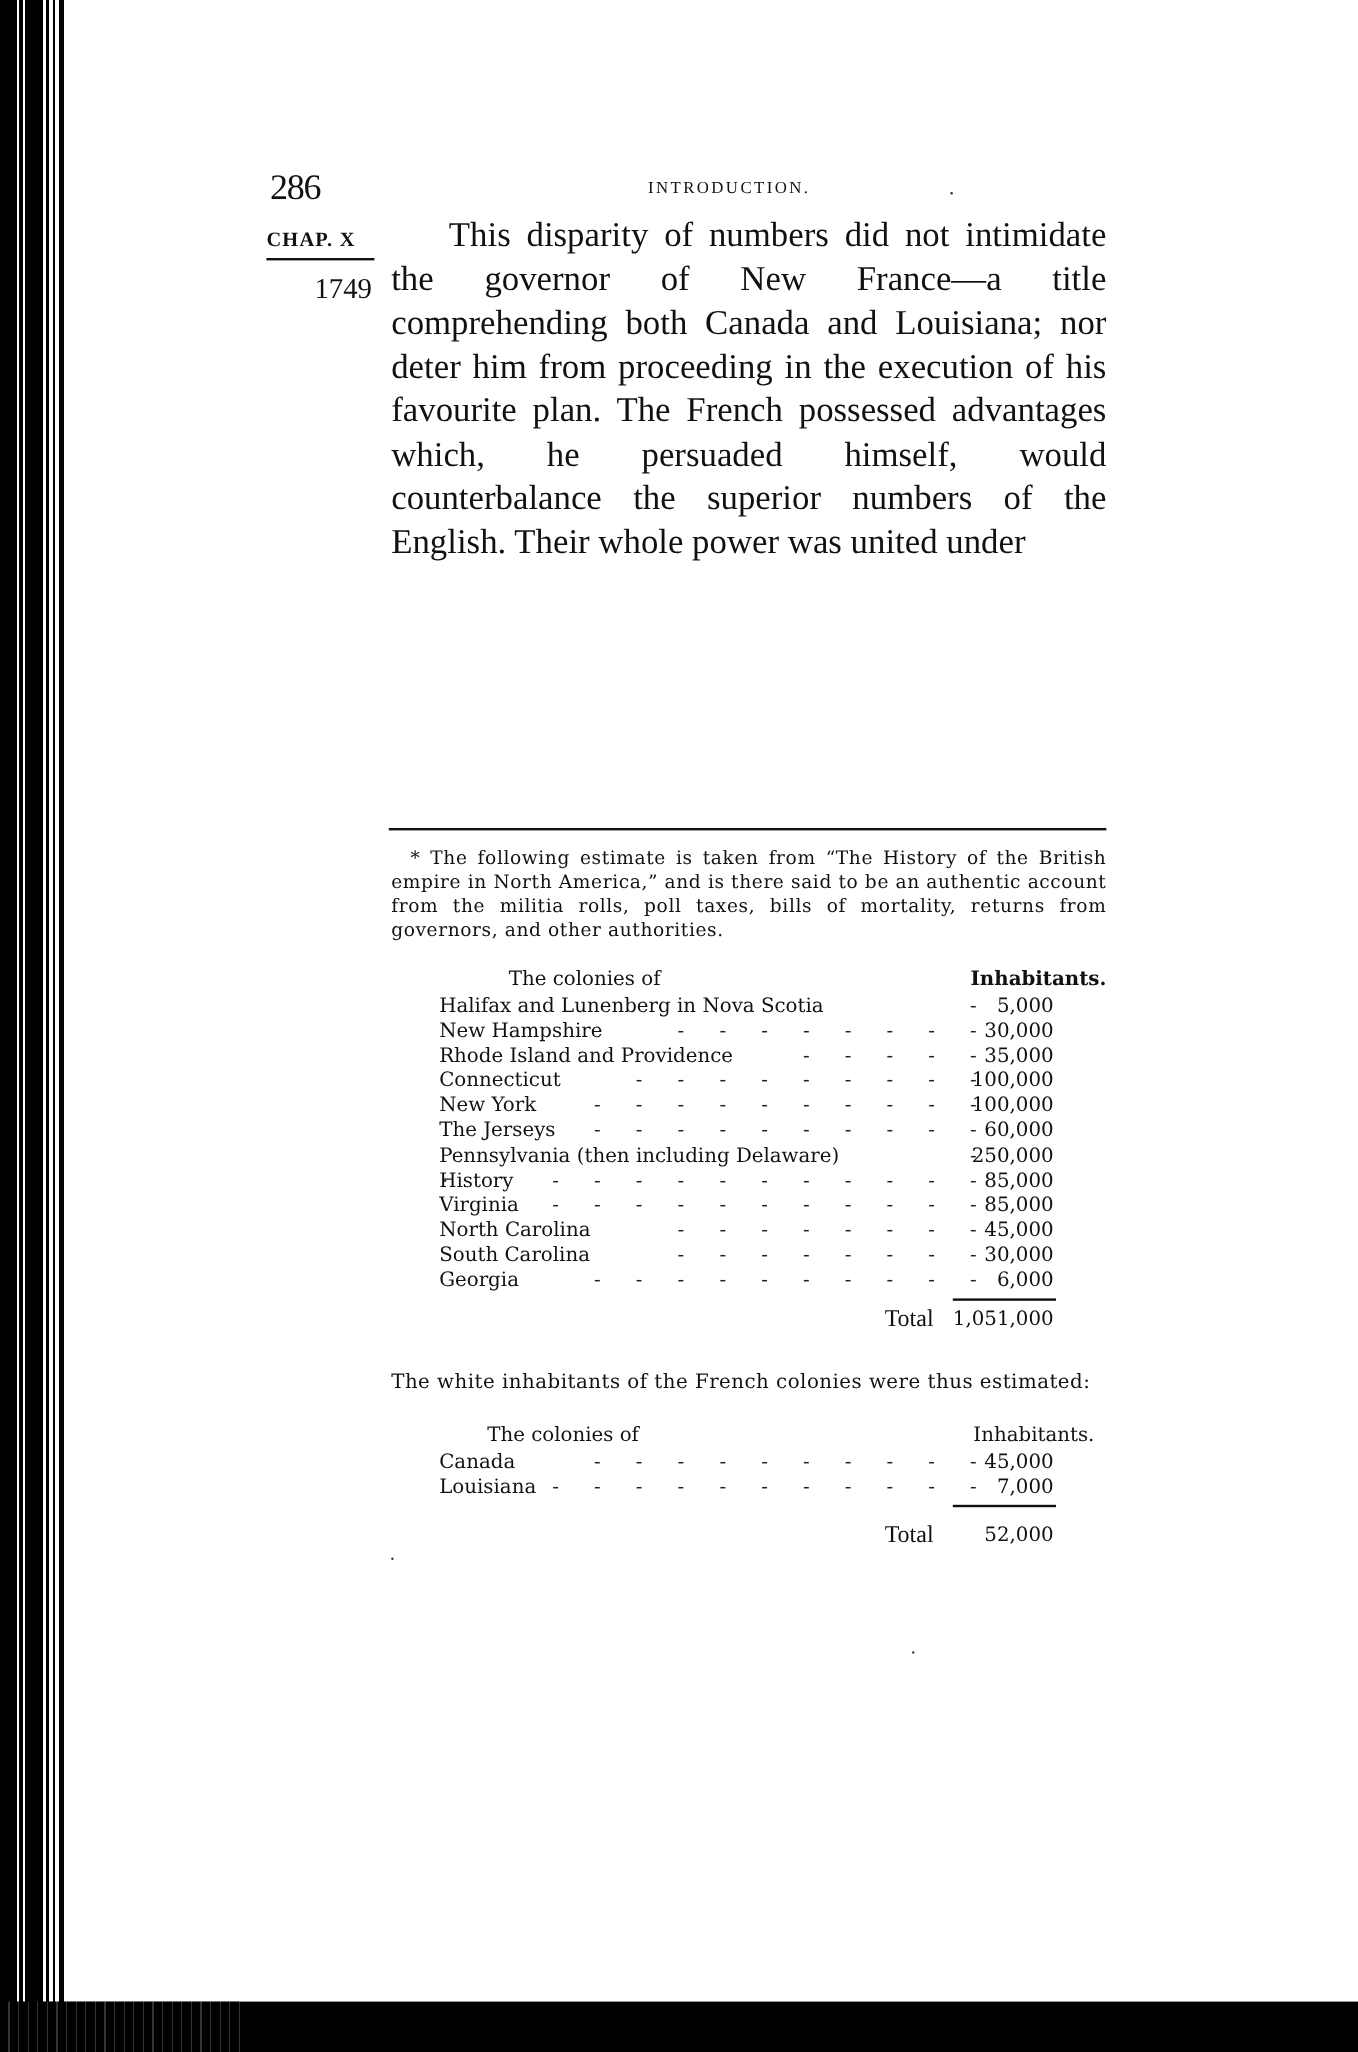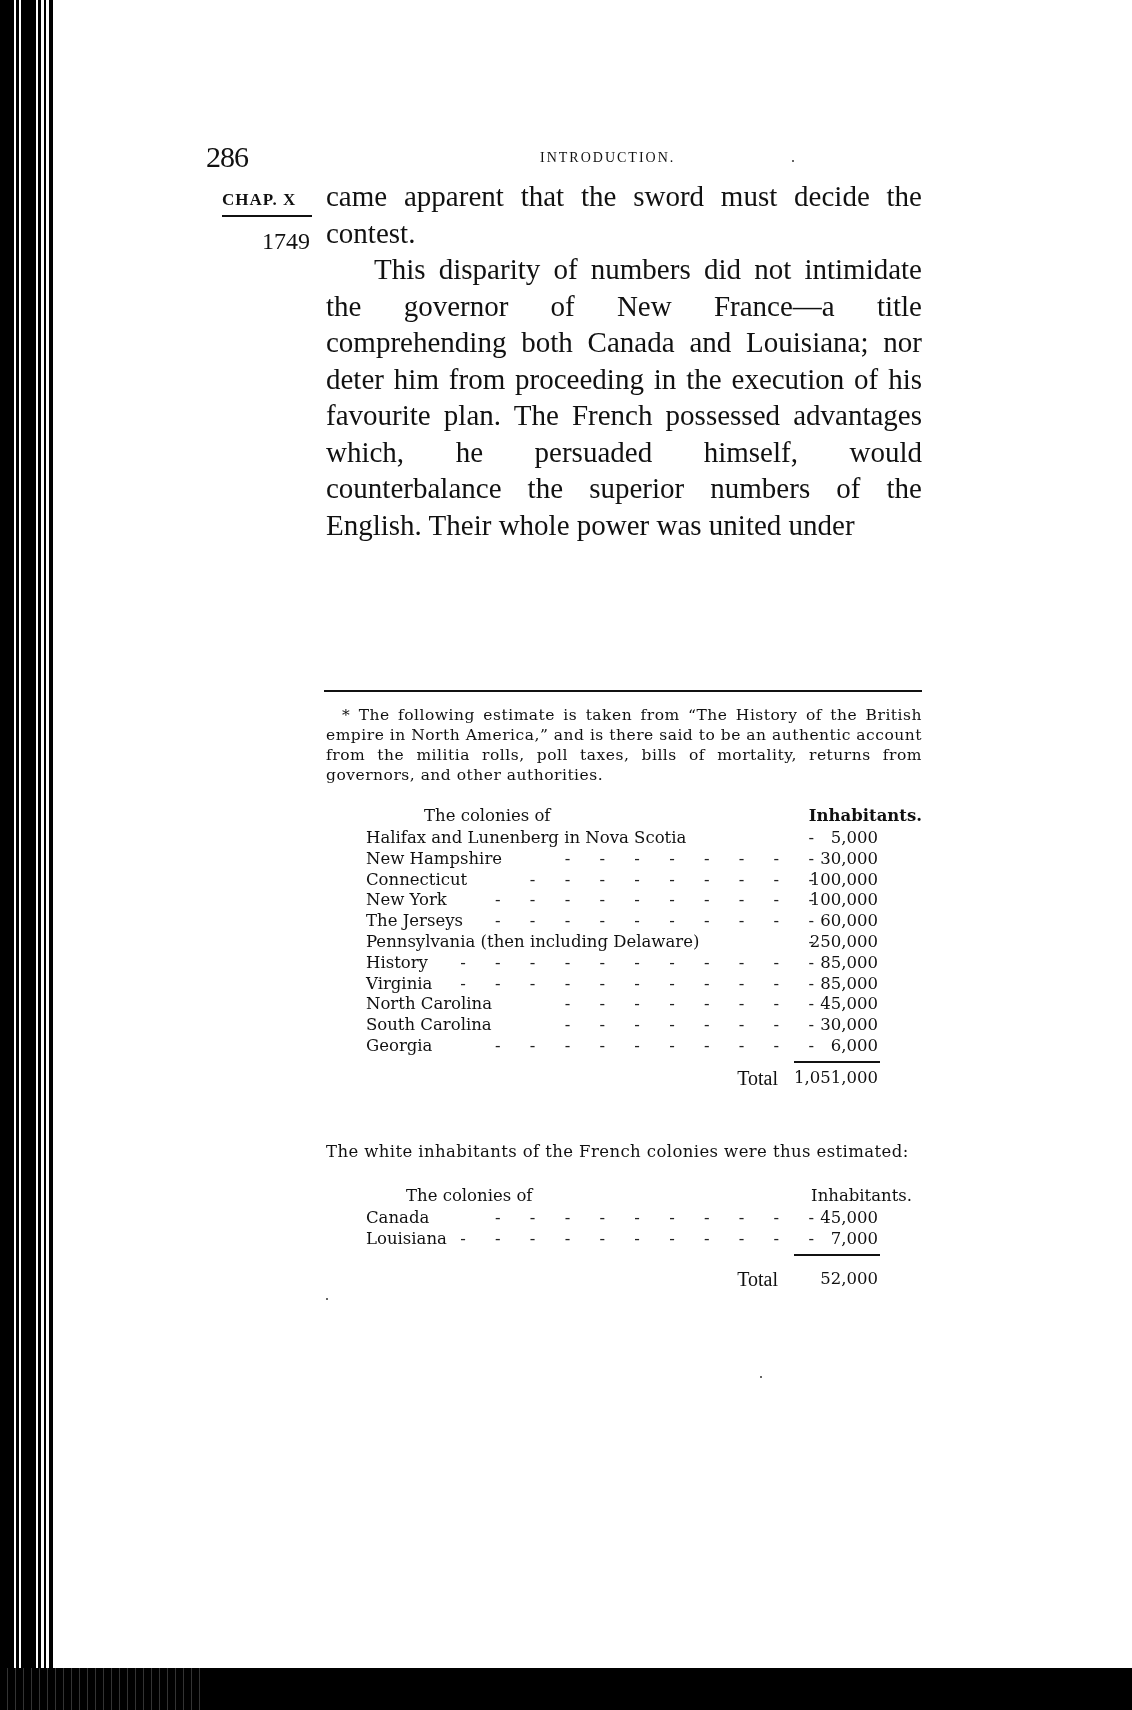--- a/index.html
+++ b/index.html
@@ -20,21 +20,21 @@
     }
     .bottom-bar {
       position: absolute; left: 0; top: 1668px; width: 1132px; height: 42px; background: #000;
     }
     .bottom-bar::before {
       content: ""; position: absolute; left: 0; top: 0; width: 200px; height: 42px;
       background: repeating-linear-gradient(90deg, #000 0 7px, #555 7px 8px);
       opacity: .6;
     }
 
-    .page-number { position: absolute; left: 206px; top: 140px; font-size: 30px; letter-spacing: -1px; }
+    .page-number { position: absolute; left: 225px; top: 140px; font-size: 30px; letter-spacing: -1px; }
     .running-head { position: absolute; left: 540px; top: 150px; font-size: 14px; letter-spacing: 2px; font-variant: small-caps; }
 
     .margin-chap { position: absolute; left: 222px; top: 190px; font-size: 17px; letter-spacing: 1px; font-weight: bold; }
     .margin-rule { position: absolute; left: 222px; top: 215px; width: 90px; height: 2px; background: #111; }
     .margin-year { position: absolute; left: 236px; top: 228px; font-size: 24px; margin-left: 26px; }
 
     .body-text {
       position: absolute; left: 326px; top: 178px; width: 596px;
       font-size: 29px; line-height: 36.5px; text-align: justify;
     }
@@ -84,21 +84,20 @@
 <div class="bottom-bar"></div>
 
 <div class="page-number">286</div>
 <div class="running-head">INTRODUCTION.</div>
 
 <div class="margin-chap">CHAP. X</div>
 <div class="margin-rule"></div>
 <div class="margin-year">1749</div>
 
 <div class="body-text">
-  <p>came apparent that the sword must decide the contest.</p>
   <p class="indent">This disparity of numbers did not intimidate the governor of New France—a title comprehending both Canada and Louisiana; nor deter him from proceeding in the execution of his favourite plan. The French possessed advantages which, he persuaded himself, would counterbalance the superior numbers of the English. Their whole power was united under</p>
 </div>
 
 <div class="fn-rule"></div>
 
 <div class="footnote">
   <p>* The following estimate is taken from “The History of the British empire in North America,” and is there said to be an authentic account from the militia rolls, poll taxes, bills of mortality, returns from governors, and other authorities.</p>
 </div>
 
 <div class="tbl" id="english-table">
@@ -109,20 +108,25 @@
   <div class="rows">
       <div class="row">
         <span class="name">Halifax and Lunenberg in Nova Scotia</span>
         <span class="leader">-</span>
         <span class="val">5,000</span>
       </div>
       <div class="row">
         <span class="name">New Hampshire</span>
         <span class="leader">- - - - - - - -</span>
         <span class="val">30,000</span>
+      </div>
+      <div class="row">
+        <span class="name">Rhode Island and Providence</span>
+        <span class="leader">- - - - -</span>
+        <span class="val">35,000</span>
       </div>
       <div class="row">
         <span class="name">Connecticut</span>
         <span class="leader">- - - - - - - - -</span>
         <span class="val">100,000</span>
       </div>
       <div class="row">
         <span class="name">New York</span>
         <span class="leader">- - - - - - - - - -</span>
         <span class="val">100,000</span>

